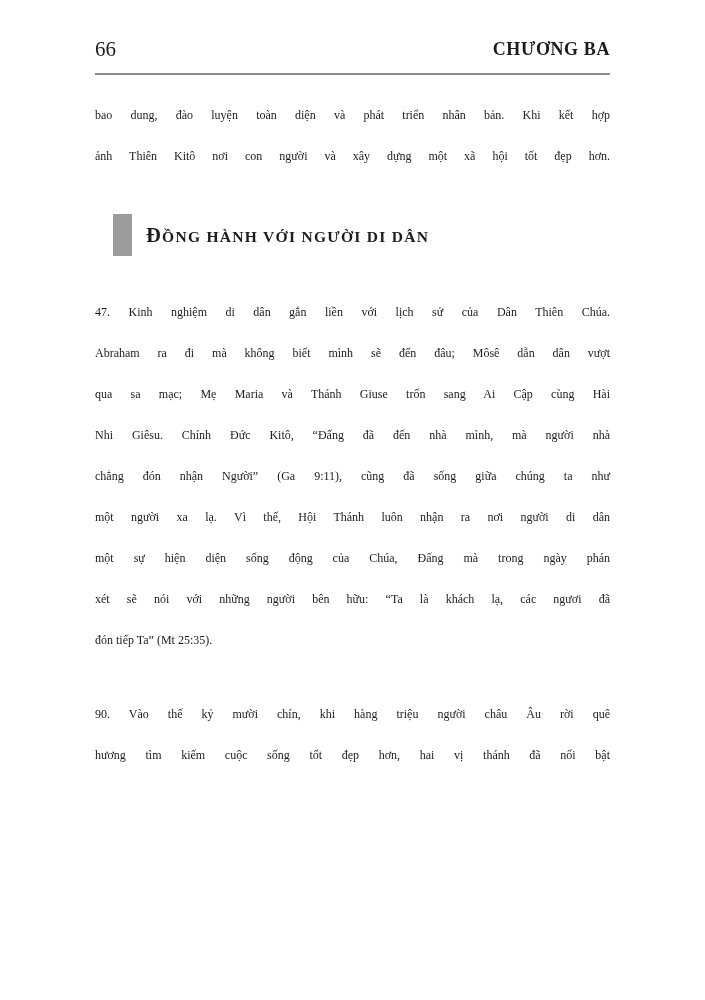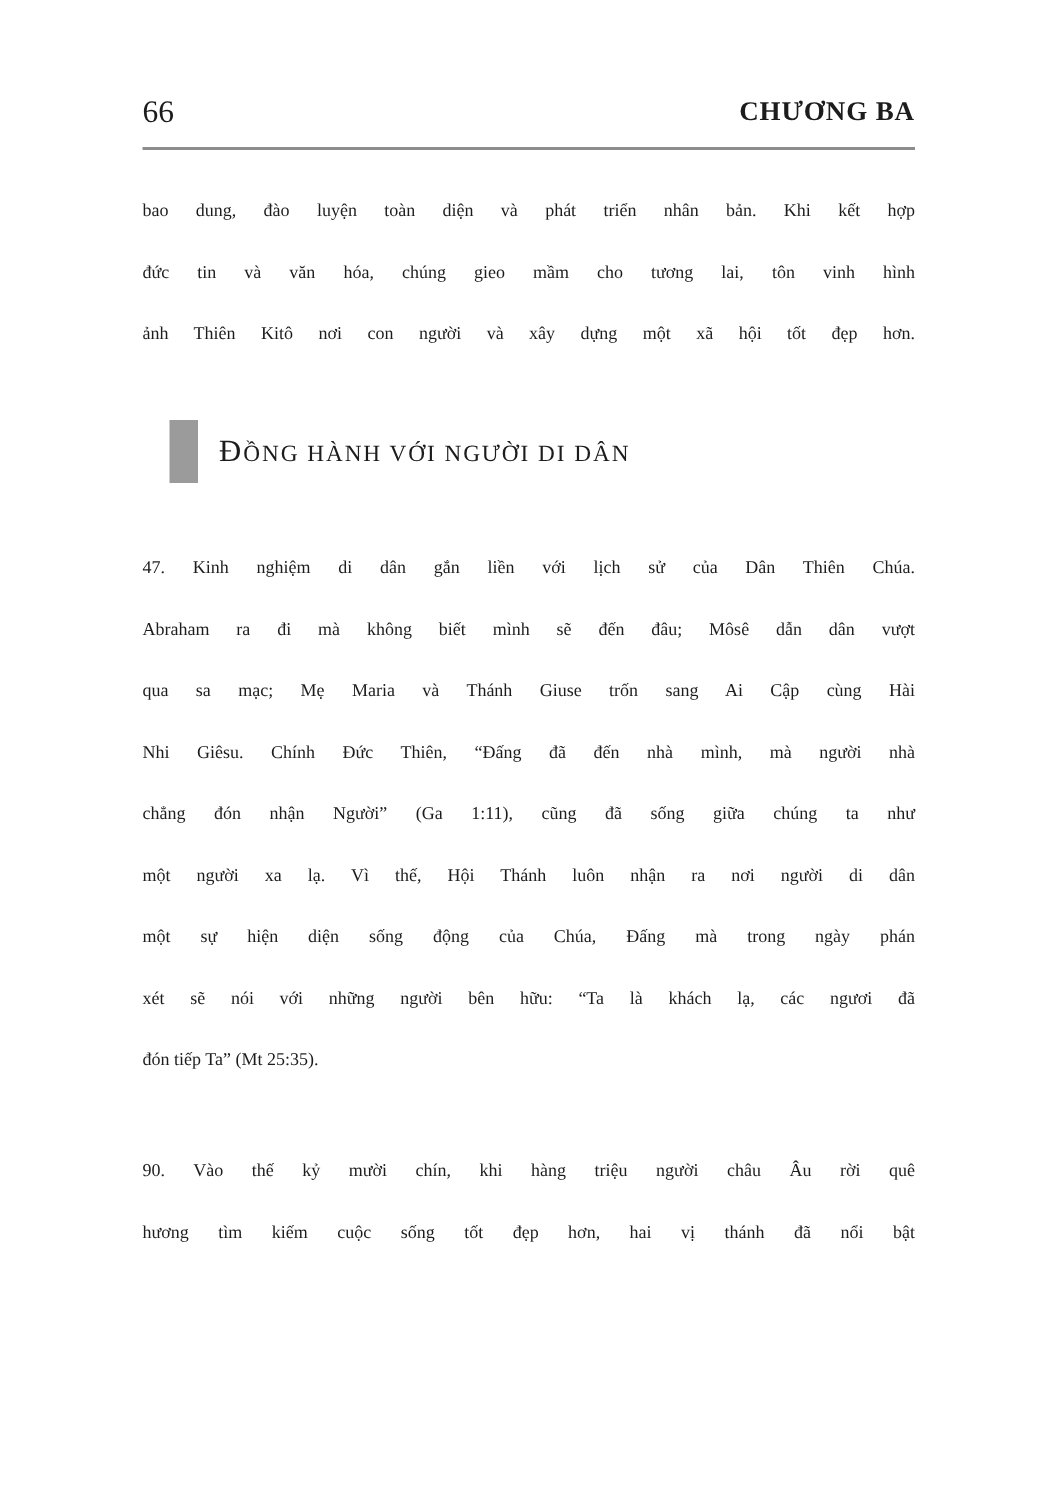--- a/index.html
+++ b/index.html
@@ -8,21 +8,21 @@
     width: 705px;
     height: 1000px;
     margin: 0 auto;
     background: #ffffff;
     overflow: hidden;
     font-family: "Liberation Serif", "DejaVu Serif", serif;
     color: #1c1c1c;
   }
   .page-header {
     margin: 0 95px;
-    padding-top: 62px;
+    padding-top: 37px;
     padding-bottom: 12px;
     border-bottom: 2px solid #8d8d8d;
     display: flex;
     justify-content: space-between;
     align-items: flex-end;
   }
   .page-number { font-size: 21px; line-height: 24px; }
   .chapter-title { font-size: 18px; line-height: 24px; letter-spacing: 0.6px; font-weight: bold; }
   .page-body { margin: 0 95px; }
   .para { margin: 0; }
@@ -44,21 +44,21 @@
   }
   .heading-bar {
     width: 19px;
     height: 42px;
     background: #9b9b9b;
     margin-left: 18px;
     margin-right: 14px;
     flex: 0 0 auto;
   }
   .heading-text {
-    font-weight: normal;
+    font-weight: bold;
     font-size: 15.5px;
     letter-spacing: 1.3px;
     white-space: nowrap;
   }
   .heading-text .heading-initial {
     font-size: 20.5px;
     letter-spacing: 1.3px;
   }
   .para-74 { margin-top: 33px; }
 </style>
@@ -69,35 +69,34 @@
 
   <div class="page-header">
     <span class="page-number">66</span>
     <span class="chapter-title">CHƯƠNG BA</span>
   </div>
 
   <div class="page-body">
 
     <div class="para para-intro">
       <div class="line">bao dung, đào luyện toàn diện và phát triển nhân bản. Khi kết hợp</div>
-      <div class="line">đức tin và văn hóa, chúng gieo mầm cho tương lai, tôn vinh hình</div>
       <div class="line">ảnh Thiên Kitô nơi con người và xây dựng một xã hội tốt đẹp hơn.</div>
     </div>
 
     <div class="section-heading">
       <span class="heading-bar"></span>
       <span class="heading-text"><span class="heading-initial">Đ</span><span>ỒNG HÀNH VỚI NGƯỜI DI DÂN</span></span>
     </div>
 
     <div class="para para-73">
       <div class="line">47. Kinh nghiệm di dân gắn liền với lịch sử của Dân Thiên Chúa.</div>
       <div class="line">Abraham ra đi mà không biết mình sẽ đến đâu; Môsê dẫn dân vượt</div>
       <div class="line">qua sa mạc; Mẹ Maria và Thánh Giuse trốn sang Ai Cập cùng Hài</div>
-      <div class="line">Nhi Giêsu. Chính Đức Thiên, “Đấng đã đến nhà mình, mà người nhà</div>
-      <div class="line">chẳng đón nhận Người” (Ga 1:11), cũng đã sống giữa chúng ta như</div>
+      <div class="line">Nhi Giêsu. Chính Đức Kitô, “Đấng đã đến nhà mình, mà người nhà</div>
+      <div class="line">chẳng đón nhận Người” (Ga 9:11), cũng đã sống giữa chúng ta như</div>
       <div class="line">một người xa lạ. Vì thế, Hội Thánh luôn nhận ra nơi người di dân</div>
       <div class="line">một sự hiện diện sống động của Chúa, Đấng mà trong ngày phán</div>
       <div class="line">xét sẽ nói với những người bên hữu: “Ta là khách lạ, các ngươi đã</div>
       <div class="line last">đón tiếp Ta” (Mt 25:35).</div>
     </div>
 
     <div class="para para-74">
       <div class="line">90. Vào thế kỷ mười chín, khi hàng triệu người châu Âu rời quê</div>
       <div class="line">hương tìm kiếm cuộc sống tốt đẹp hơn, hai vị thánh đã nổi bật</div>
     </div>

